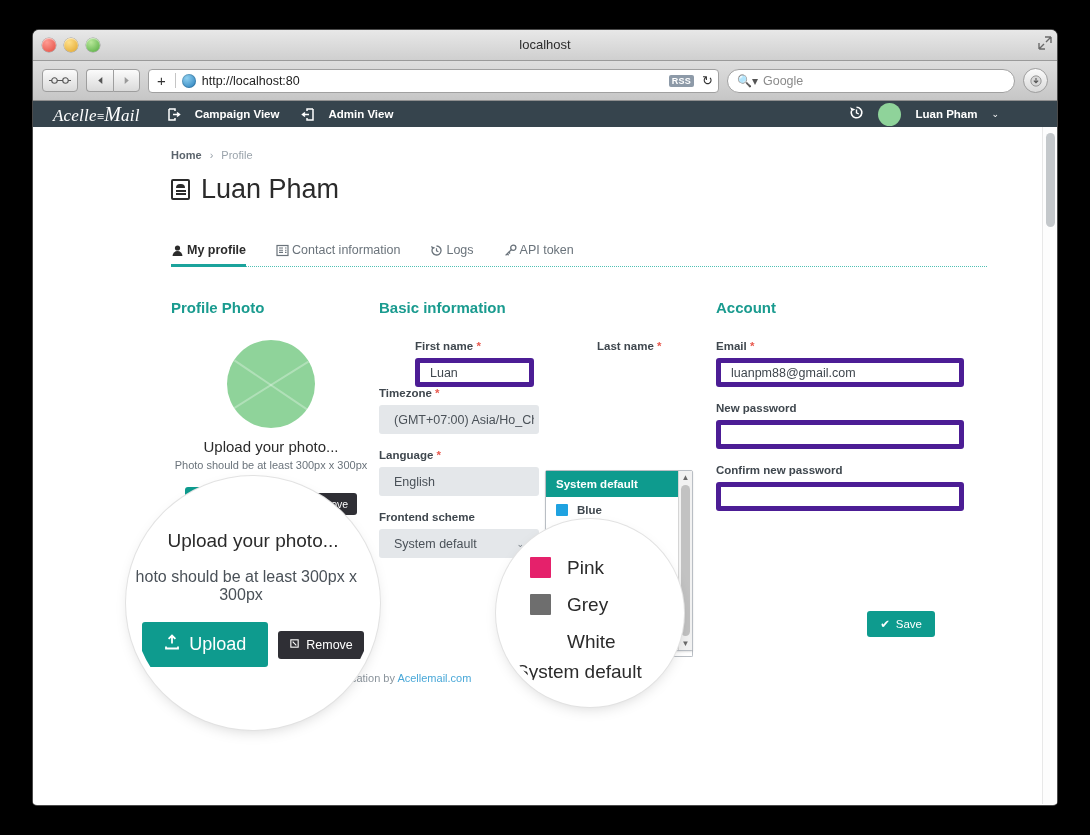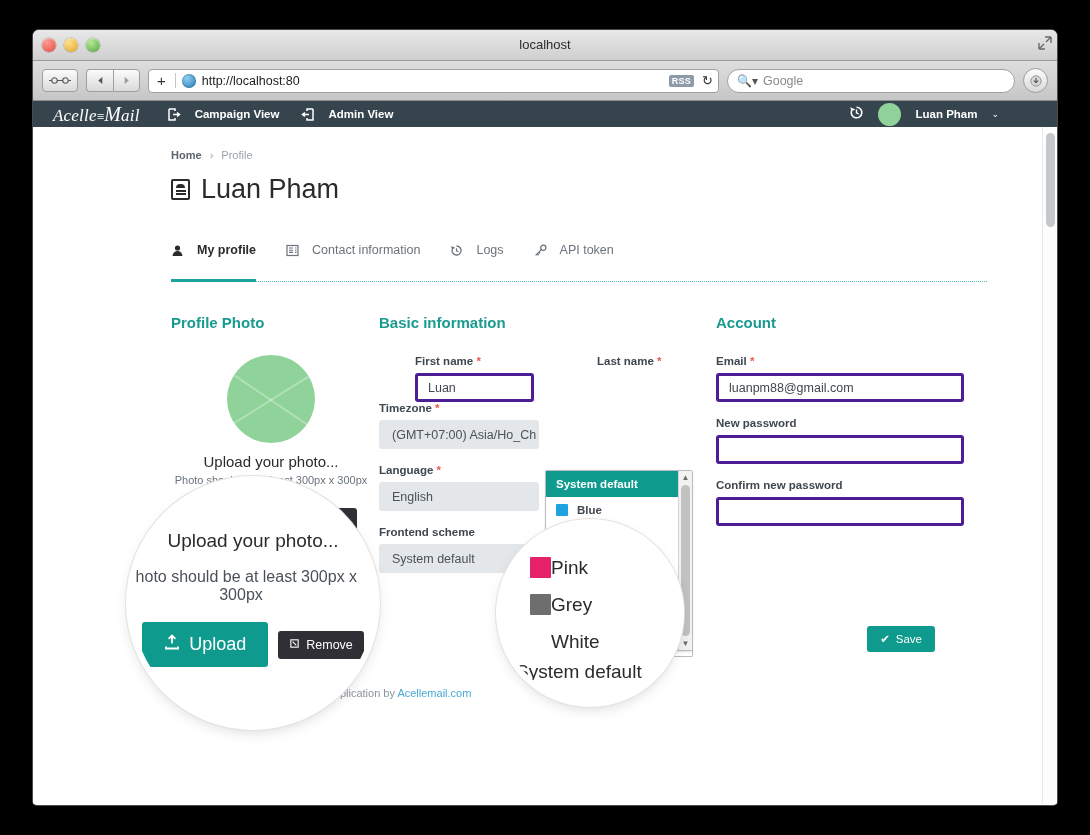--- a/index.html
+++ b/index.html
@@ -124,22 +124,22 @@
     background: #2b2b2b; box-shadow: 0 -3px 0 #2b2b2b;
   }
   .page-title h1 { margin: 0; font-size: 27px; font-weight: normal; color: #2b2b2b; }
 
   .tabs {
     display: flex; align-items: flex-end; gap: 30px;
     border-bottom: 1px dotted #4fc0b4; padding-bottom: 0; margin-bottom: 32px;
     position: relative;
   }
   .tab {
-    display: flex; align-items: center; gap: 13px; font-size: 12.5px;
-    padding-bottom: 24px; color: #6a737b; position: relative;
+    display: flex; align-items: center; gap: 3px; font-size: 12.5px;
+    padding-bottom: 9px; color: #6a737b; position: relative;
   }
   .tab.active { color: #2b2b2b; font-weight: bold; }
   .tab.active::after {
     content: ""; position: absolute; left: 0; right: 0; bottom: -1px; height: 3px; background: #1ba39c;
   }
   .tab-ico { width: 13px; height: 13px; flex: none; }
 
   .cols { display: flex; }
   .col-photo { width: 208px; }
   .col-basic { width: 337px; }
@@ -169,21 +169,21 @@
   .btn-remove {
     background: #2f2f35; color: #fff; border: none; border-radius: 3px;
     padding: 5px 9px; font-size: 10.5px; display: flex; align-items: center; gap: 5px;
   }
   .ico-up, .ico-trash { width: 11px; height: 11px; flex: none; }
 
   .field { margin-bottom: 15px; }
   .field-label { font-size: 11.5px; color: #3f474e; font-weight: bold; margin-bottom: 6px; }
   .req { color: #e8574c; }
   .input, .select {
-    width: 100%; height: 29px; border: 3px solid #4c1d95; border-radius: 3px;
+    width: 100%; height: 29px; border: 5px solid #4c1d95; border-radius: 3px;
     background: #fff; font-size: 12.5px; color: #3f474e; padding: 0 10px;
     display: flex; align-items: center; font-family: "Liberation Sans", sans-serif;
   }
   .input.disabled, .select.disabled { background: #e4e7ea; border-color: #e4e7ea; color: #4a5158; }
   .select { justify-content: space-between; }
   .sel-caret { font-size: 9px; color: #7a8289; }
 
   .two-up { display: flex; gap: 27px; }
   .two-up .half { width: 145px; margin-left: 36px; }
 
@@ -237,21 +237,21 @@
   .l1-upload {
     background: #0e9b8e; color: #fff; border-radius: 3px; padding: 12px 22px;
     font-size: 18px; display: flex; align-items: center; gap: 9px;
   }
   .l1-remove {
     background: #2f2f35; color: #fff; border-radius: 3px; padding: 7px 11px;
     font-size: 12.5px; display: flex; align-items: center; gap: 6px;
   }
 
   .l2-rows { position: absolute; left: 28px; top: 24px; right: 0; }
-  .l2-row { display: flex; align-items: center; height: 37px; font-size: 19px; color: #2b2b2b; }
+  .l2-row { display: flex; align-items: center; gap: 16px; height: 37px; font-size: 19px; color: #2b2b2b; }
   .l2-sw { width: 21px; height: 21px; flex: none; border-radius: 1px; }
   .l2-last { position: absolute; left: 14px; top: 136px; font-size: 19px; color: #2b2b2b; }
 
   
   .page-scroll {
     position: absolute; right: 0; top: 0; width: 15px; height: 703px;
     background: #fdfdfd; border-left: 1px solid #e8e8e8; z-index: 70;
   }
   .page-thumb {
     position: absolute; left: 3px; top: 6px; width: 9px; height: 94px;

